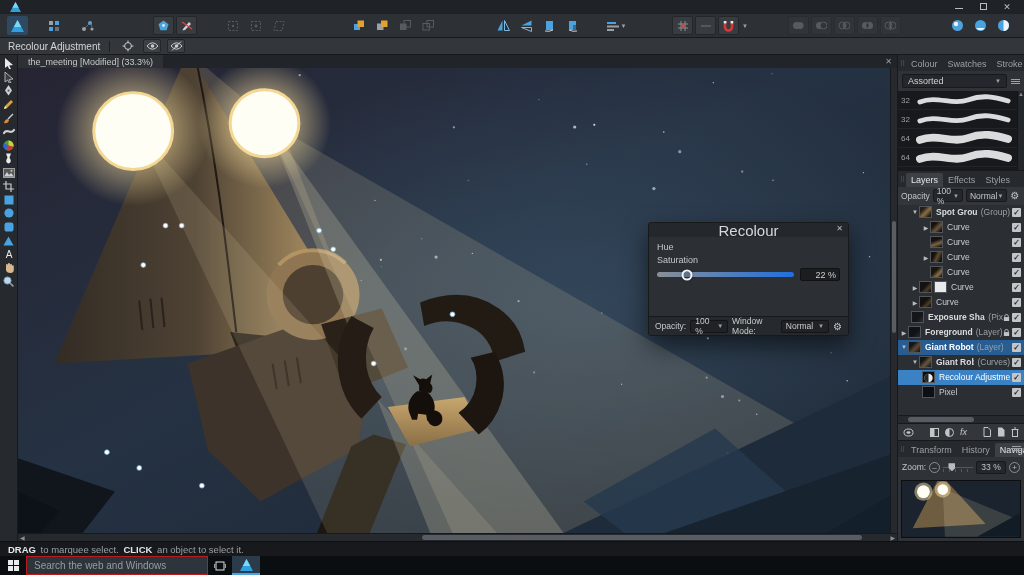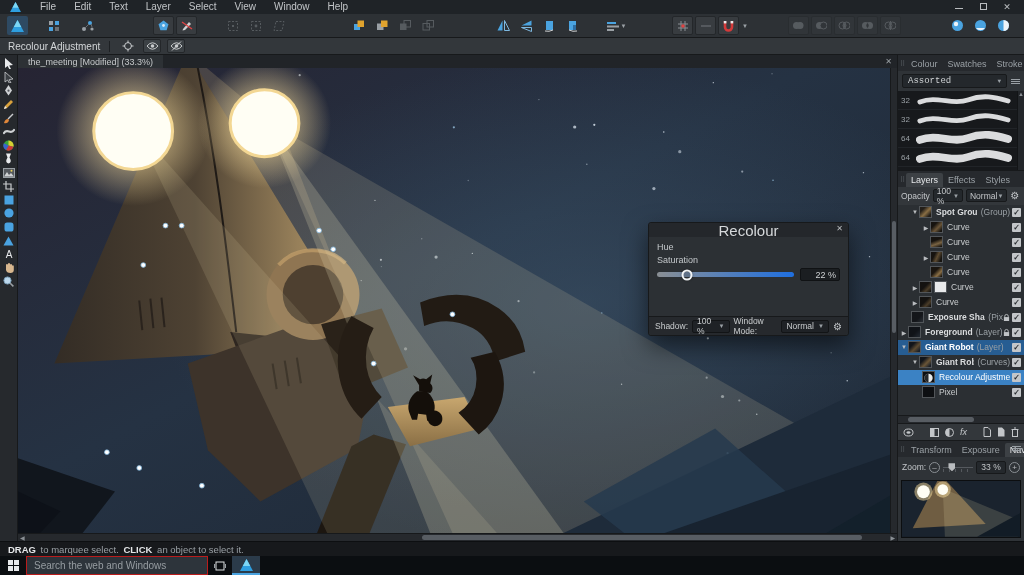--- a/index.html
+++ b/index.html
@@ -53,21 +53,21 @@
   #rightpanels{width:127px;background:#2f3337;border-left:1px solid #17191b;display:flex;flex-direction:column;font-size:9px;}
   .ptabs{height:16px;display:flex;align-items:flex-end;background:#26292d;padding-left:8px;position:relative;}
   .ptab{padding:2px 5px 2px;color:#9aa0a5;}
   .ptab.on{background:#3d4145;color:#e3e5e7;border-radius:2px 2px 0 0;}
   .pmenu{position:absolute;right:3px;top:4px;width:9px;}
   .pmenu i{display:block;height:1px;background:#9aa0a5;margin:1px 0;}
   .grip{position:absolute;left:2px;top:5px;color:#5b6166;font-size:7px;}
 
   
   #brushpanel{height:117px;display:flex;flex-direction:column;border-bottom:1px solid #17191b;}
-  #brushcat{height:20px;display:flex;align-items:center;padding:0 4px;gap:4px;background:#2f3337;font-family:Liberation Mono, monospace;}
+  #brushcat{height:20px;display:flex;align-items:center;padding:0 4px;gap:4px;background:#2f3337;}
   #catbox{flex:1;height:14px;background:#24282c;border:1px solid #17191b;border-radius:2px;display:flex;align-items:center;padding:0 5px;color:#cfd2d4;}
   #catbox .caret{margin-left:auto;}
   #brushlist{flex:1;background:#17191c;position:relative;overflow:hidden;}
   .brow{height:19px;display:flex;align-items:center;border-bottom:1px solid #212428;padding-left:3px;}
   .bsize{width:15px;color:#9aa0a5;font-size:8px;}
   #bscroll{position:absolute;right:0;top:0;bottom:0;width:7px;background:#23262a;border-left:1px solid #121416;color:#8a8f94;font-size:6px;text-align:center;}
 
   
   #layerspanel{height:273px;display:flex;flex-direction:column;border-bottom:1px solid #17191b;}
   #oprow{height:18px;display:flex;align-items:center;padding:0 3px;gap:3px;background:#33373b;font-size:8.5px;color:#c3c6c9;}
@@ -147,30 +147,20 @@
   svg{display:block;}
 </style>
 </head>
 <body>
 
 <div id="menubar" class="ni">
   <svg id="applogo" viewBox="0 0 12 11">
     <polygon points="6,0 12,11 0,11" fill="#2e9fe0"></polygon>
       <polygon points="6,0 9.5,6.4 2.6,6.4" fill="#7cd6f4"></polygon>
   </svg>
-  <div id="menu-items" style="display:flex">
-      <span class="menu-item">File</span>
-      <span class="menu-item">Edit</span>
-      <span class="menu-item">Text</span>
-      <span class="menu-item">Layer</span>
-      <span class="menu-item">Select</span>
-      <span class="menu-item">View</span>
-      <span class="menu-item">Window</span>
-      <span class="menu-item">Help</span>
-    </div>
   <div id="winctl">
     <span class="wc"><span class="wc-min"></span></span>
     <span class="wc"><span class="wc-max"></span></span>
     <span class="wc">✕</span>
   </div>
 </div>
 
 <div id="toolbar" class="ni">
   <span class="tb active">
     <svg width="13" height="12" viewBox="0 0 12 11">
@@ -646,21 +636,21 @@
           <div class="dlg-label">Hue</div>
           <div class="dlg-label">Saturation</div>
           <div class="sliderrow">
             <div class="strack sat-g">
               <span class="shandle" id="sat-handle" style="left: 22%;"></span>
             </div>
             <span class="sval">22 %</span>
           </div>
         </div>
         <div id="dlg-foot">
-          <span>Shadow:</span>
+          <span>Opacity:</span>
           <span class="fbox">
             <span>100 %</span>
               <span class="caret">▼</span>
           </span>
           <span>Window Mode:</span>
           <span class="fbox" style="width:58px">
             <span>Normal</span>
               <span class="caret" style="margin-left:auto">▼</span>
           </span>
           <span class="gear">⚙</span>
@@ -895,21 +885,21 @@
 
     <div id="navpanel">
       <div class="ptabs" id="nav-tabs">
         <span class="grip">⠿</span>
         <span class="pmenu">
             <i></i>
             <i></i>
             <i></i>
           </span>
       <span class="ptab">Transform</span>
-          <span class="ptab">Exposure</span>
+          <span class="ptab">History</span>
           <span class="ptab on">Navigator</span>
         </div>
       <div id="zoomrow">
         <span>Zoom:</span>
         <span class="zcirc">–</span>
         <div id="ztrack">
           <div class="line"></div>
             <div class="ticks"></div>
           <div id="zthumb"></div>
         </div>

